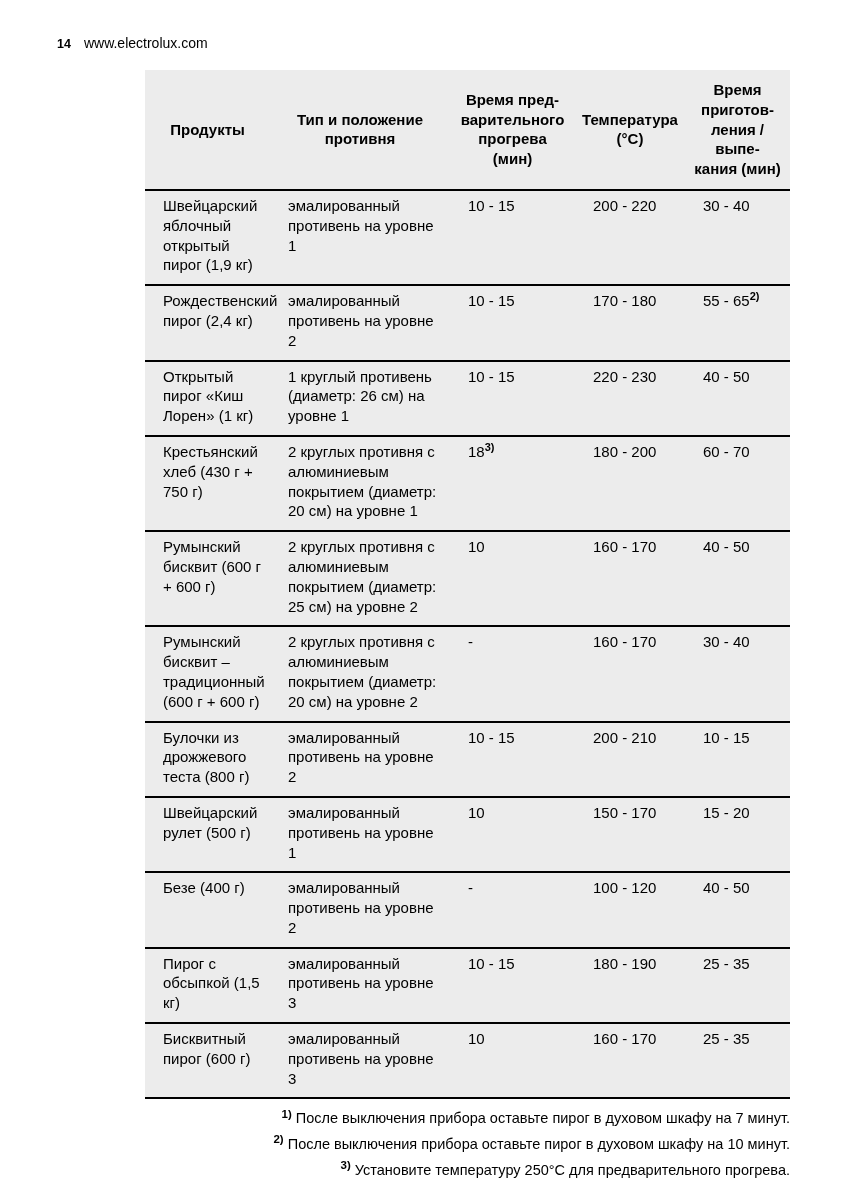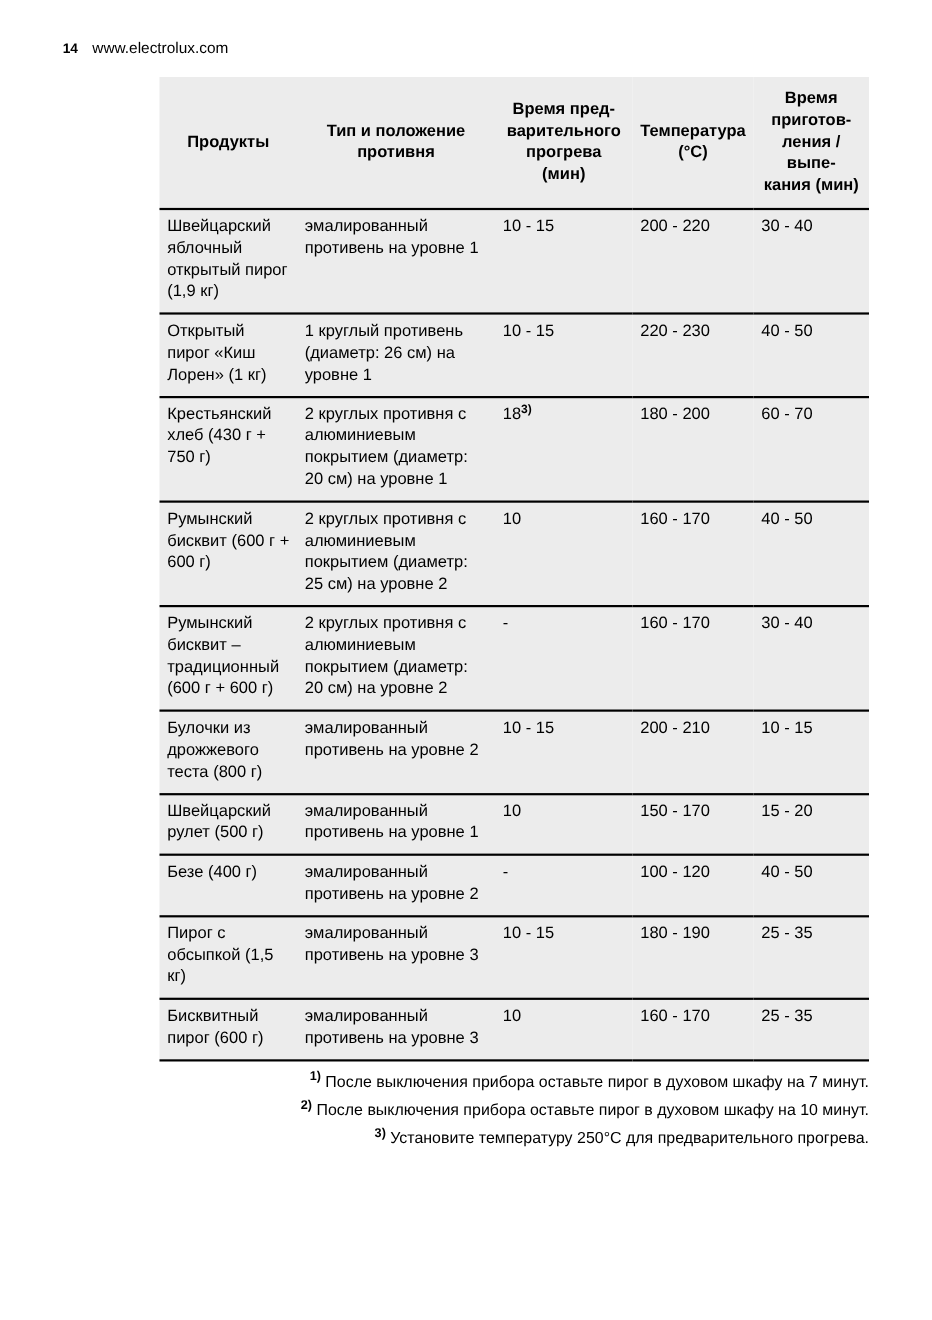--- a/index.html
+++ b/index.html
@@ -43,21 +43,21 @@
   }
   table.baking th {
     font-weight: bold;
     text-align: center;
     vertical-align: middle;
     padding: 10px 4px;
     white-space: pre-line;
   }
   table.baking td {
     vertical-align: top;
-    padding: 5px 7px 9px 7px;
+    padding: 5px 7px 9px 18px;
   }
   td.c-left   { text-align: left; }
   td.c-center { }
   sup.ref {
     font-weight: bold;
     font-size: 11px;
     line-height: 0;
   }
   .footnotes { margin-top: 10px; font-size: 14.5px; line-height: 1.3; text-align: right; }
   .footnote { margin-bottom: 7px; }
@@ -118,20 +118,37 @@
               <span>10 - 15</span><sup class="ref"></sup>
             </td>
             <td class="c-center">
               <span>200 - 220</span>
             </td>
             <td class="c-center">
               <span>30 - 40</span><sup class="ref"></sup>
             </td>
           </tr>
 
+          <tr>
+            <td class="c-left">
+              <span>Рождественский пирог (2,4 кг)</span>
+            </td>
+            <td class="c-left">
+              <span>эмалированный противень на уровне 2</span>
+            </td>
+            <td class="c-center">
+              <span>10 - 15</span><sup class="ref"></sup>
+            </td>
+            <td class="c-center">
+              <span>170 - 180</span>
+            </td>
+            <td class="c-center">
+              <span>55 - 65</span><sup class="ref">2)</sup>
+            </td>
+          </tr>
 
           <tr>
             <td class="c-left">
               <span>Открытый пирог «Киш Лорен» (1 кг)</span>
             </td>
             <td class="c-left">
               <span>1 круглый противень (диаметр: 26 см) на уровне 1</span>
             </td>
             <td class="c-center">
               <span>10 - 15</span><sup class="ref"></sup>

